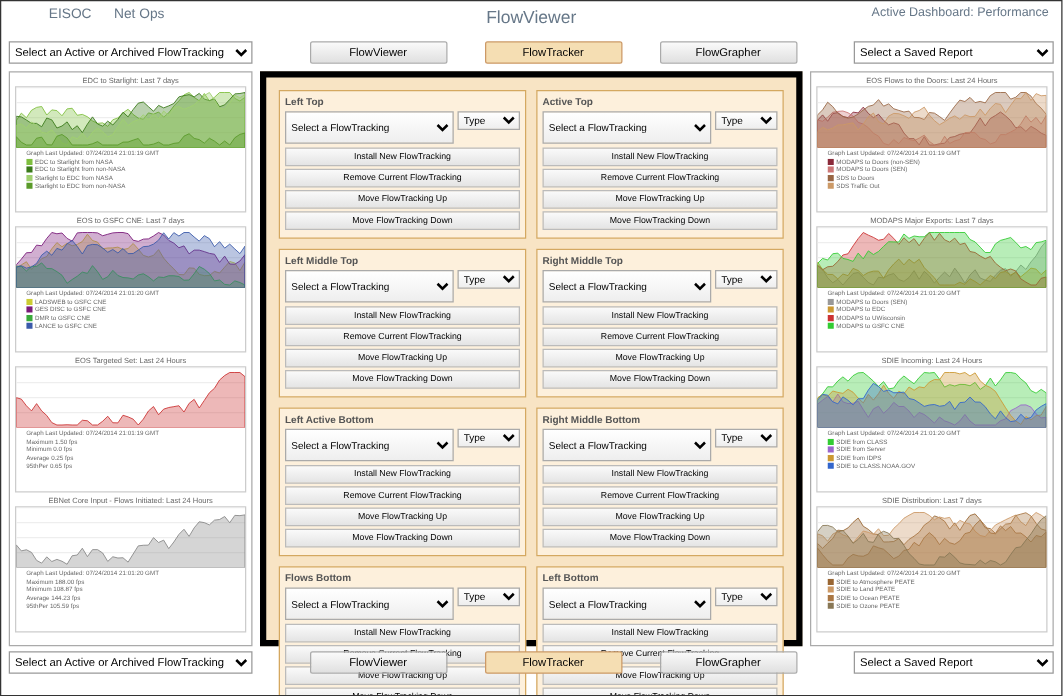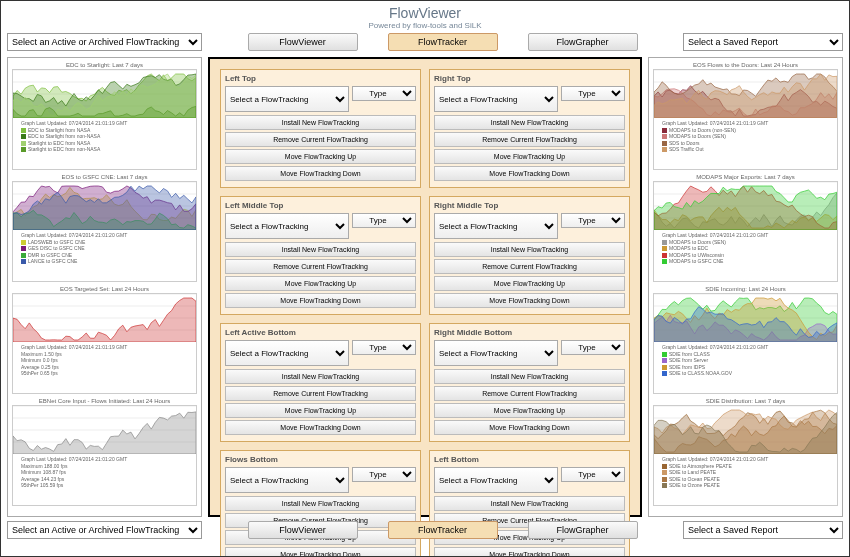--- a/index.html
+++ b/index.html
@@ -16,49 +16,53 @@
 
 .toolbar-row { display: flex; align-items: center; gap: 8px; margin-top: 4px; }
 .select-wide { width: 195px; font-size: 9px; height: 18px; border: 1px solid #999; background: #fff; }
 .select-narrow { width: 160px; font-size: 9px; height: 18px; border: 1px solid #999; background: #fff; }
 .toolbar-buttons { flex: 1; display: flex; justify-content: center; gap: 30px; }
 .tbbtn { width: 110px; height: 18px; font-size: 9px; background: linear-gradient(#fafafa,#e0e0e0); border: 1px solid #aaa; border-radius: 2px; cursor: pointer; }
 .tbbtn.active { background: #f5deb3; border: 1px solid #cc9966; }
 
 .main-row { display: flex; gap: 6px; margin-top: 6px; height: 460px; }
 .sidecol { width: 195px; border: 1px solid #aaa; background: #fff; overflow: hidden; padding: 4px; display: flex; flex-direction: column; gap: 4px; }
-.centercol { flex: 1; border: 2px solid #000000; background: #f8e4c4; padding: 10px; display: grid; grid-template-columns: 1fr 1fr; grid-template-rows: repeat(4, 1fr); gap: 8px; }
+.centercol { flex: 1; border: 5px solid #000000; background: #f8e4c4; padding: 10px; display: grid; grid-template-columns: 1fr 1fr; grid-template-rows: repeat(4, 1fr); gap: 8px; }
 
 .graph-card { height: 108px; display: flex; flex-direction: column; }
 .graph-title { font-size: 6px; color: #666; text-align: center; margin-bottom: 1px; }
 .graph-body { flex: 1; border: 1px solid #ccc; position: relative; background: #fff; }
 .graph-svg { width: 100%; height: 48px; display: block; }
 .graph-legend { font-size: 5px; color: #666; line-height: 1.3; padding: 2px 8px; }
 .graph-legend div { white-space: nowrap; overflow: hidden; }
 .legend-marker { display: inline-block; width: 5px; height: 5px; margin-right: 2px; vertical-align: middle; }
 
 .cfg-panel { border: 1px solid #d4a860; background: #fdf0dc; padding: 4px; display: flex; flex-direction: column; }
 .cfg-title { font-size: 8px; font-weight: bold; color: #555; margin-bottom: 3px; }
 .cfg-selrow { display: flex; gap: 3px; margin-bottom: 3px; }
 .cfg-sel1 { flex: 1; font-size: 8px; height: 26px; border: 1px solid #aaa; background: linear-gradient(#fff,#eee); }
-.cfg-sel2 { width: 64px; font-size: 8px; height: 15px; border: 1px solid #aaa; background: linear-gradient(#fff,#eee); text-align: center; }
+.cfg-sel2 { width: 50px; font-size: 8px; height: 15px; border: 1px solid #aaa; background: linear-gradient(#fff,#eee); }
 .cfg-btn { width: 100%; height: 15px; font-size: 7px; background: linear-gradient(#fafafa,#e4e4e4); border: 1px solid #bbb; margin-bottom: 2px; cursor: pointer; }
 
 .footer-row { display: flex; align-items: center; gap: 8px; margin-top: 4px; }
 </style>
 </head>
 <body>
 
 <div class="container">
 
   <div class="header-row">
+    <div class="header-left">
+      <a class="header-link">EISOC</a>
+      <a class="header-link">Net Ops</a>
+    </div>
     <div class="header-center">
       <div class="header-title">FlowViewer</div>
-      <div class="header-sub">Powered by flow-tools and SiLK</div>
     </div>
+    <div class="header-right">Active Dashboard: Performance</div>
   </div>
 
   <div class="toolbar-row">
     <select class="select-wide">
       <option>Select an Active or Archived FlowTracking</option>
     </select>
     <div class="toolbar-buttons">
       <button class="tbbtn">FlowViewer</button>
       <button class="tbbtn active">FlowTracker</button>
       <button class="tbbtn">FlowGrapher</button>
@@ -163,21 +167,21 @@
           <div class="cfg-selrow">
             <select class="cfg-sel1"><option>Select a FlowTracking</option></select>
             <select class="cfg-sel2"><option>Type</option></select>
           </div>
           <button class="cfg-btn">Install New FlowTracking</button>
           <button class="cfg-btn">Remove Current FlowTracking</button>
           <button class="cfg-btn">Move FlowTracking Up</button>
           <button class="cfg-btn">Move FlowTracking Down</button>
         </div>
         <div class="cfg-panel">
-          <div class="cfg-title">Right Top</div>
+          <div class="cfg-title">Active Top</div>
           <div class="cfg-selrow">
             <select class="cfg-sel1"><option>Select a FlowTracking</option></select>
             <select class="cfg-sel2"><option>Type</option></select>
           </div>
           <button class="cfg-btn">Install New FlowTracking</button>
           <button class="cfg-btn">Remove Current FlowTracking</button>
           <button class="cfg-btn">Move FlowTracking Up</button>
           <button class="cfg-btn">Move FlowTracking Down</button>
         </div>
         <div class="cfg-panel">

